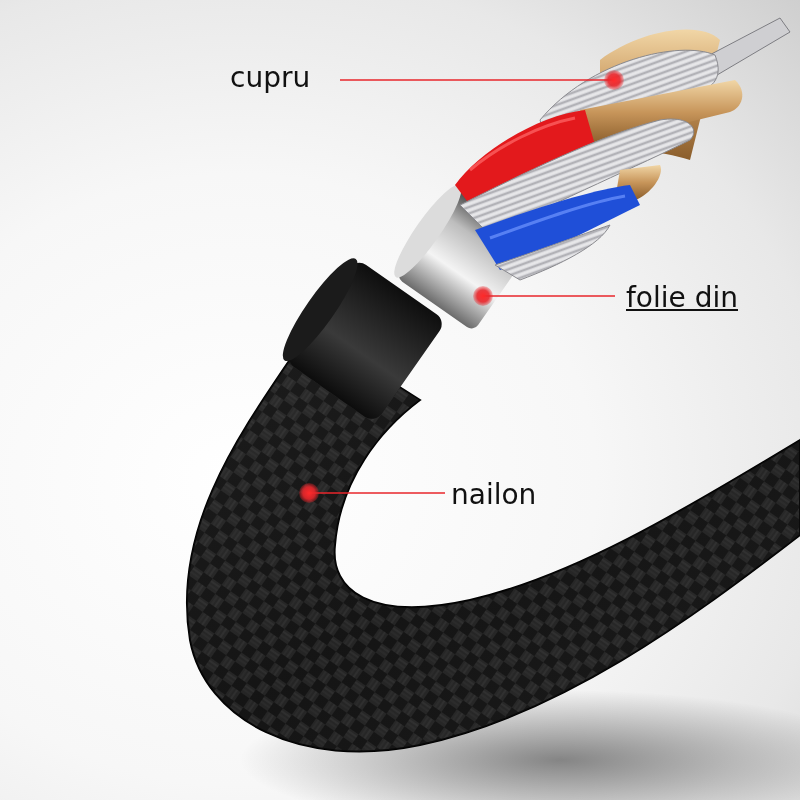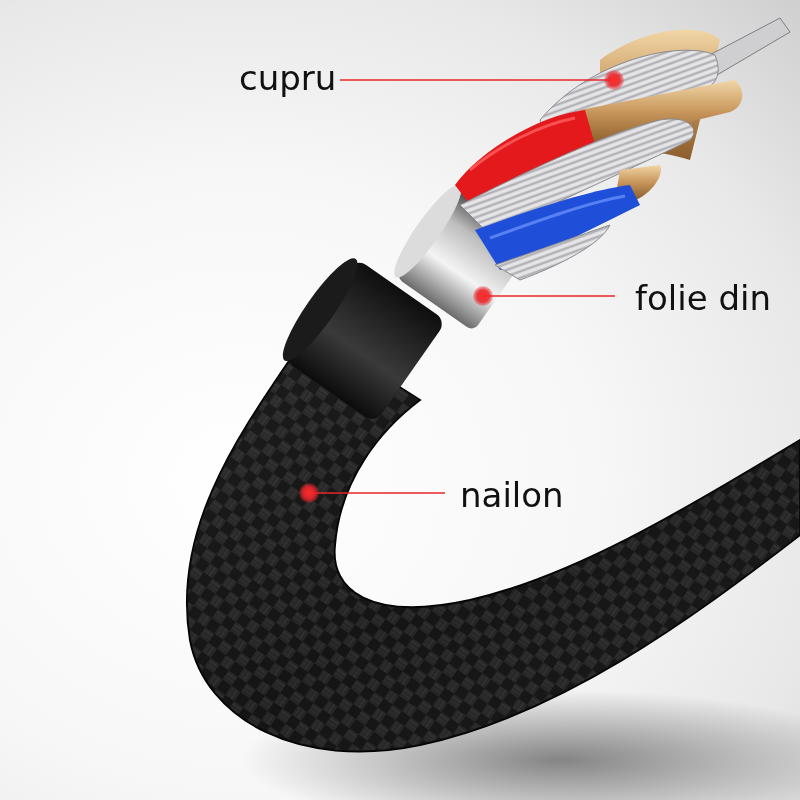--- a/index.html
+++ b/index.html
@@ -7,25 +7,25 @@
     width: 800px; height: 800px; overflow: hidden;
     font-family: "DejaVu Sans", sans-serif;
     background: #ffffff;
   }
   .stage {
     position: relative; width: 800px; height: 800px; overflow: hidden;
     background: radial-gradient(ellipse at 30% 60%, #ffffff 0%, #f7f7f7 45%, #e8e8e8 75%, #cfcfcf 100%);
   }
   svg.art { position: absolute; left: 0; top: 0; width: 800px; height: 800px; }
   .label {
-    position: absolute; color: #111111; font-size: 34px; line-height: 40px;
-    letter-spacing: 0px; white-space: nowrap; margin-left: 9px;
+    position: absolute; color: #111111; font-size: 28px; line-height: 40px;
+    letter-spacing: 0px; white-space: nowrap;
   }
   .label-cupru { left: 230px; top: 58px; }
-  .label-folie { left: 626px; top: 278px; }
+  .label-folie { left: 626px; top: 278px; text-decoration: underline; }
   .label-nailon { left: 451px; top: 475px; text-align: center; }
 </style>
 </head>
 <body>
 
 <div class="stage">
   <svg class="art" viewBox="0 0 800 800">
     <defs>
       <linearGradient id="braidGrad" x1="0" y1="0" x2="1" y2="1">
         <stop offset="0" stop-color="#2b2b2b"></stop>

